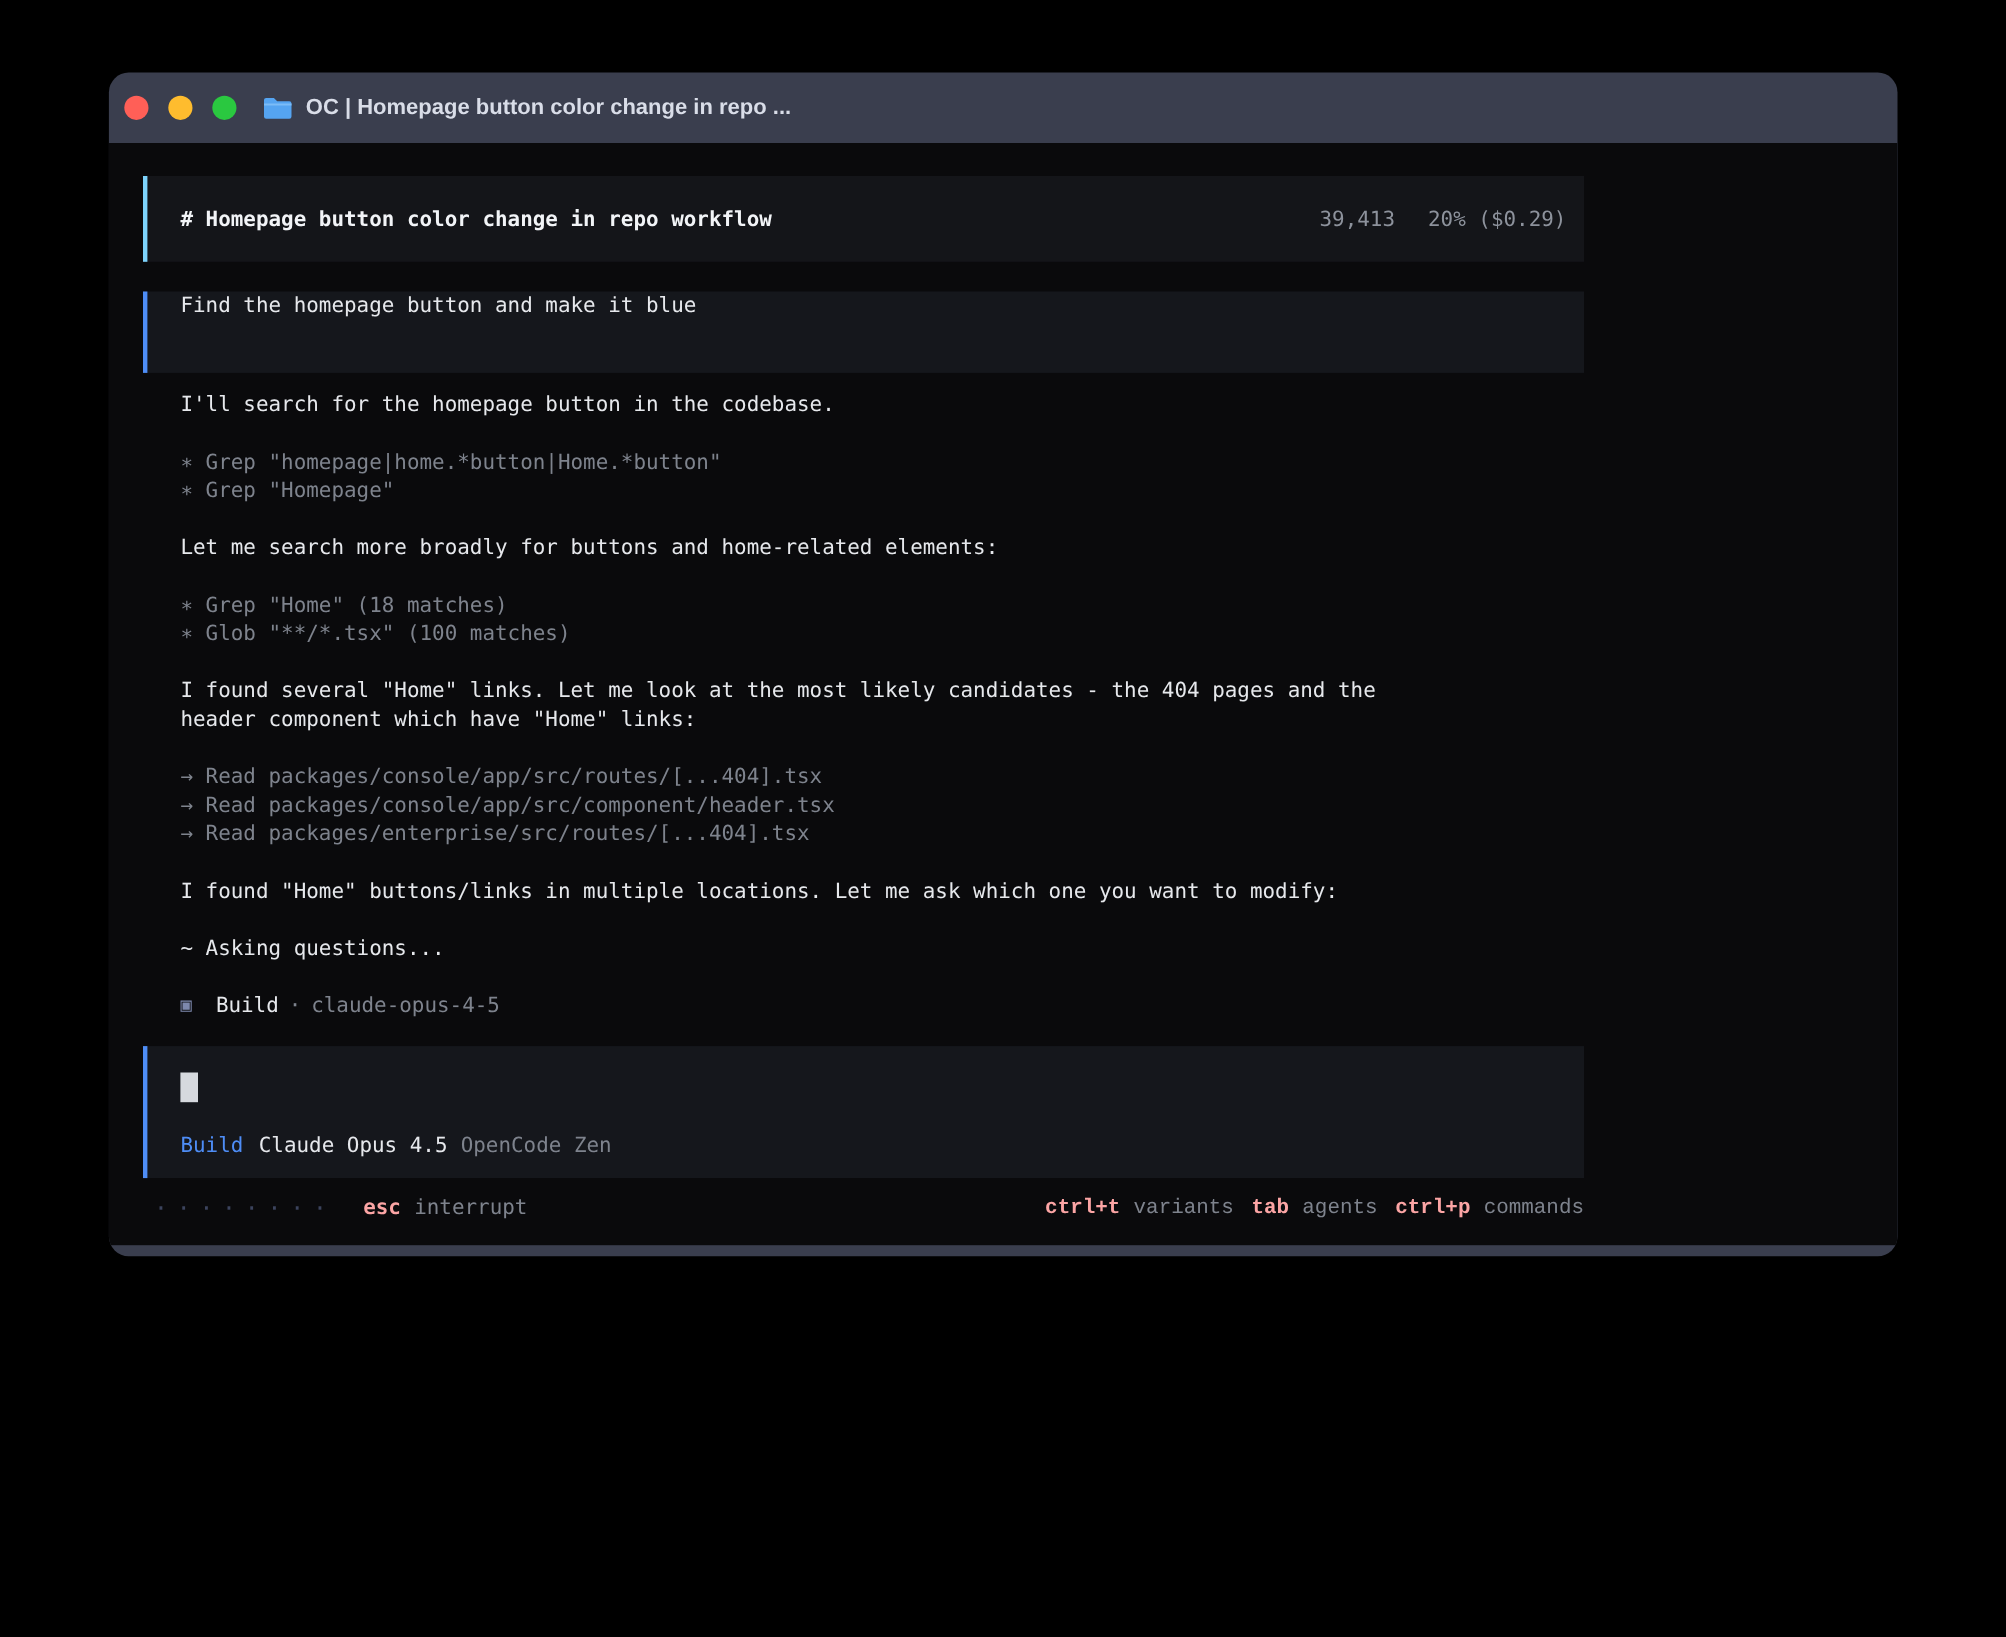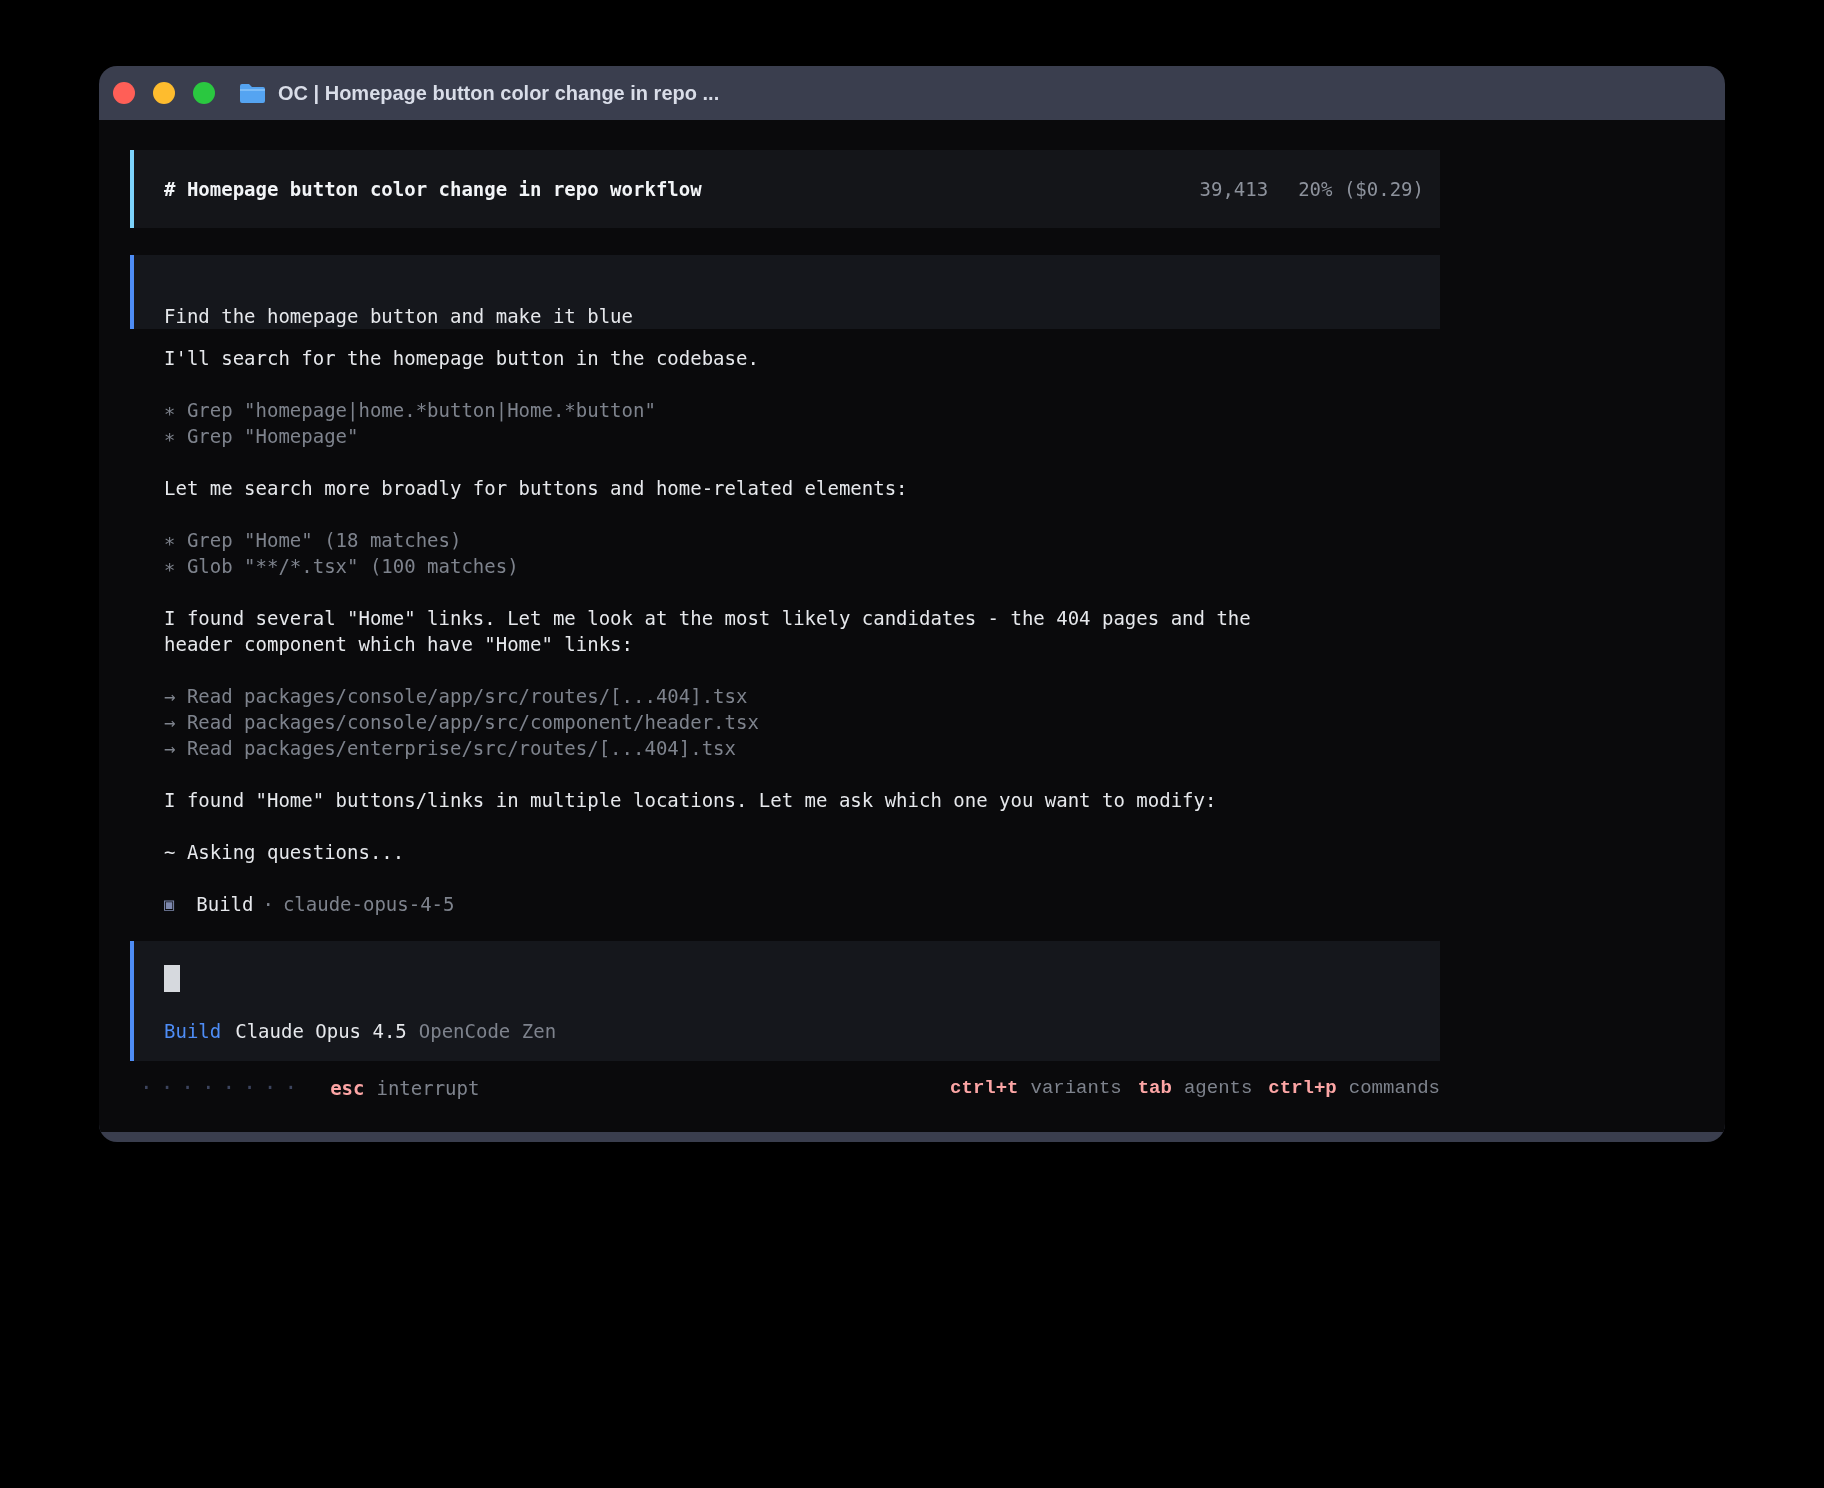--- a/index.html
+++ b/index.html
@@ -6,21 +6,21 @@
     margin:0;padding:0;background:#000;width:1824px;height:1488px;
     overflow:hidden;
   }
   .window{
     position:absolute;left:99px;top:66px;width:1626px;height:1076px;
     background:#3a3e4e;border-radius:18px;overflow:hidden;
     display:flex;flex-direction:column;
     box-shadow:0 20px 60px rgba(0,0,0,.6);
   }
   .titlebar{
-    height:54px;flex:0 0 auto;display:flex;align-items:center;
+    height:64px;flex:0 0 auto;display:flex;align-items:center;
     padding-left:14px;
   }
   .lights{display:flex;align-items:center;gap:18px;}
   .light{width:22px;height:22px;border-radius:50%;display:inline-block;}
   .light.red{background:#ff5f57;}
   .light.yellow{background:#febc2e;}
   .light.green{background:#2ac840;}
   .title-icon{margin-left:24px;display:flex;align-items:center;}
   .title-text{
     margin-left:12px;
@@ -39,21 +39,21 @@
     height:78px;background:#141519;border-left:4px solid #7dd3fc;
     box-sizing:border-box;display:flex;align-items:center;
     justify-content:space-between;padding:0 16px 0 30px;
   }
   .session-title{font-weight:700;color:#f2f4f7;}
   .session-meta{display:flex;gap:30px;color:#8d929c;}
 
   .user-block{
     margin-top:27px;height:74px;background:#15171c;
     border-left:4px solid #4e8df6;box-sizing:border-box;
-    display:flex;align-items:flex-end;padding-left:30px;color:#e6e8ec;
+    display:flex;align-items:flex-start;padding-left:30px;color:#e6e8ec;
   }
 
   .msg{margin:26px 0 0 34px;color:#e6e8ec;}
   .msg.first{margin-top:16px;}
   .prewrap{white-space:pre-wrap;}
   .toolgroup{margin:26px 0 0 34px;}
   .tool{color:#7e838d;}
 
   .agent-line{margin:26px 0 0 34px;display:flex;align-items:center;}
   .agent-icon{color:#7d88ad;font-size:17px;}

